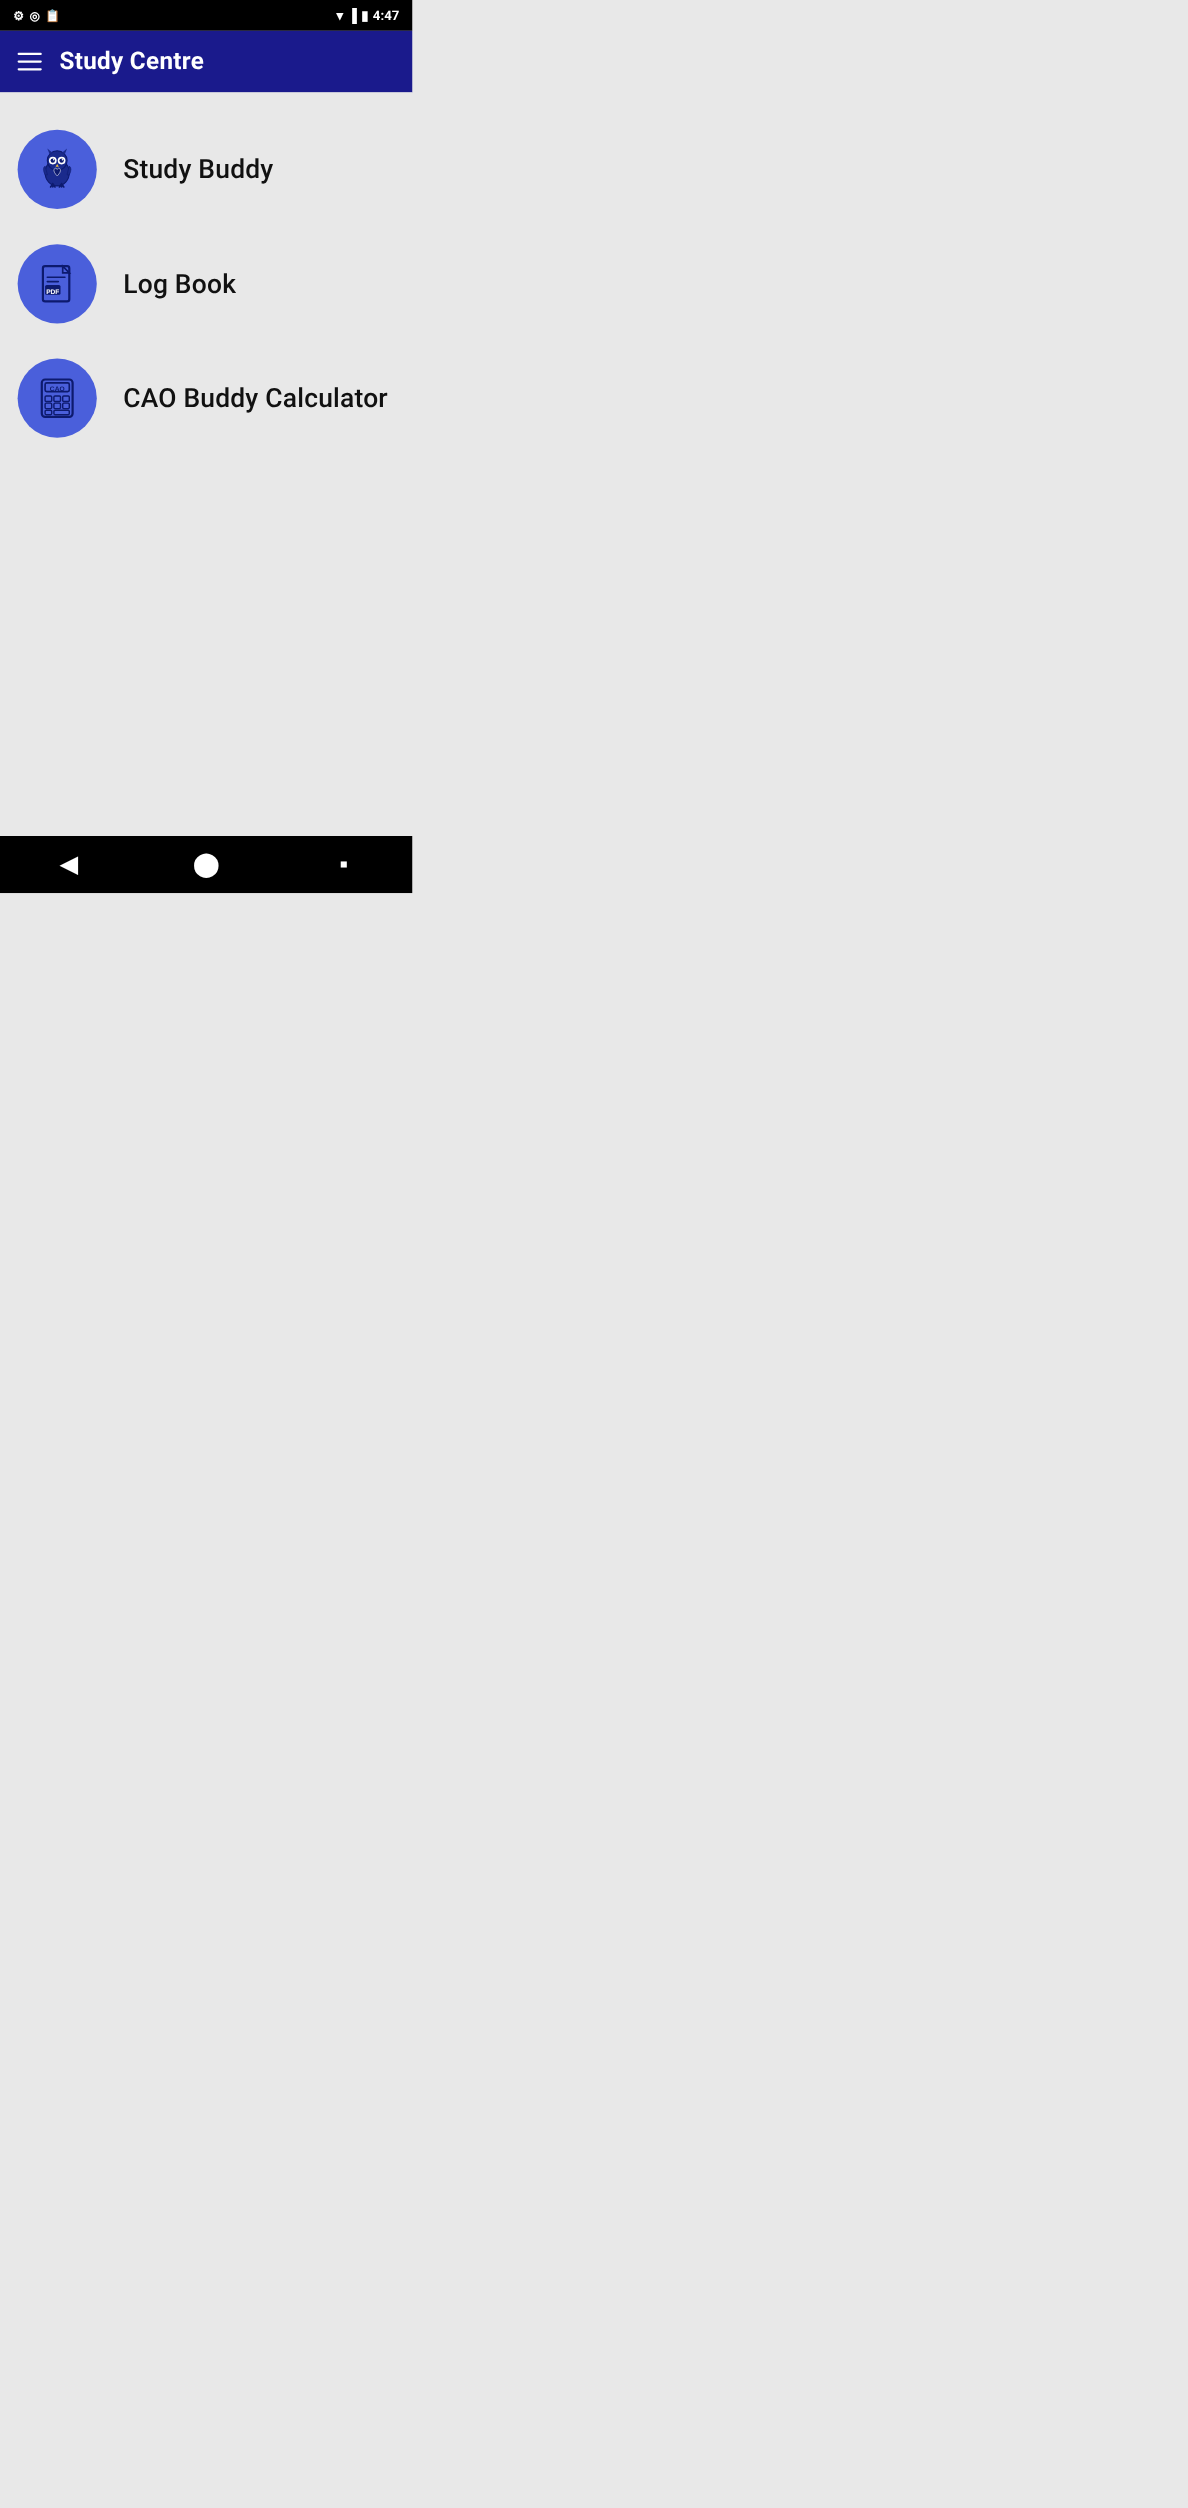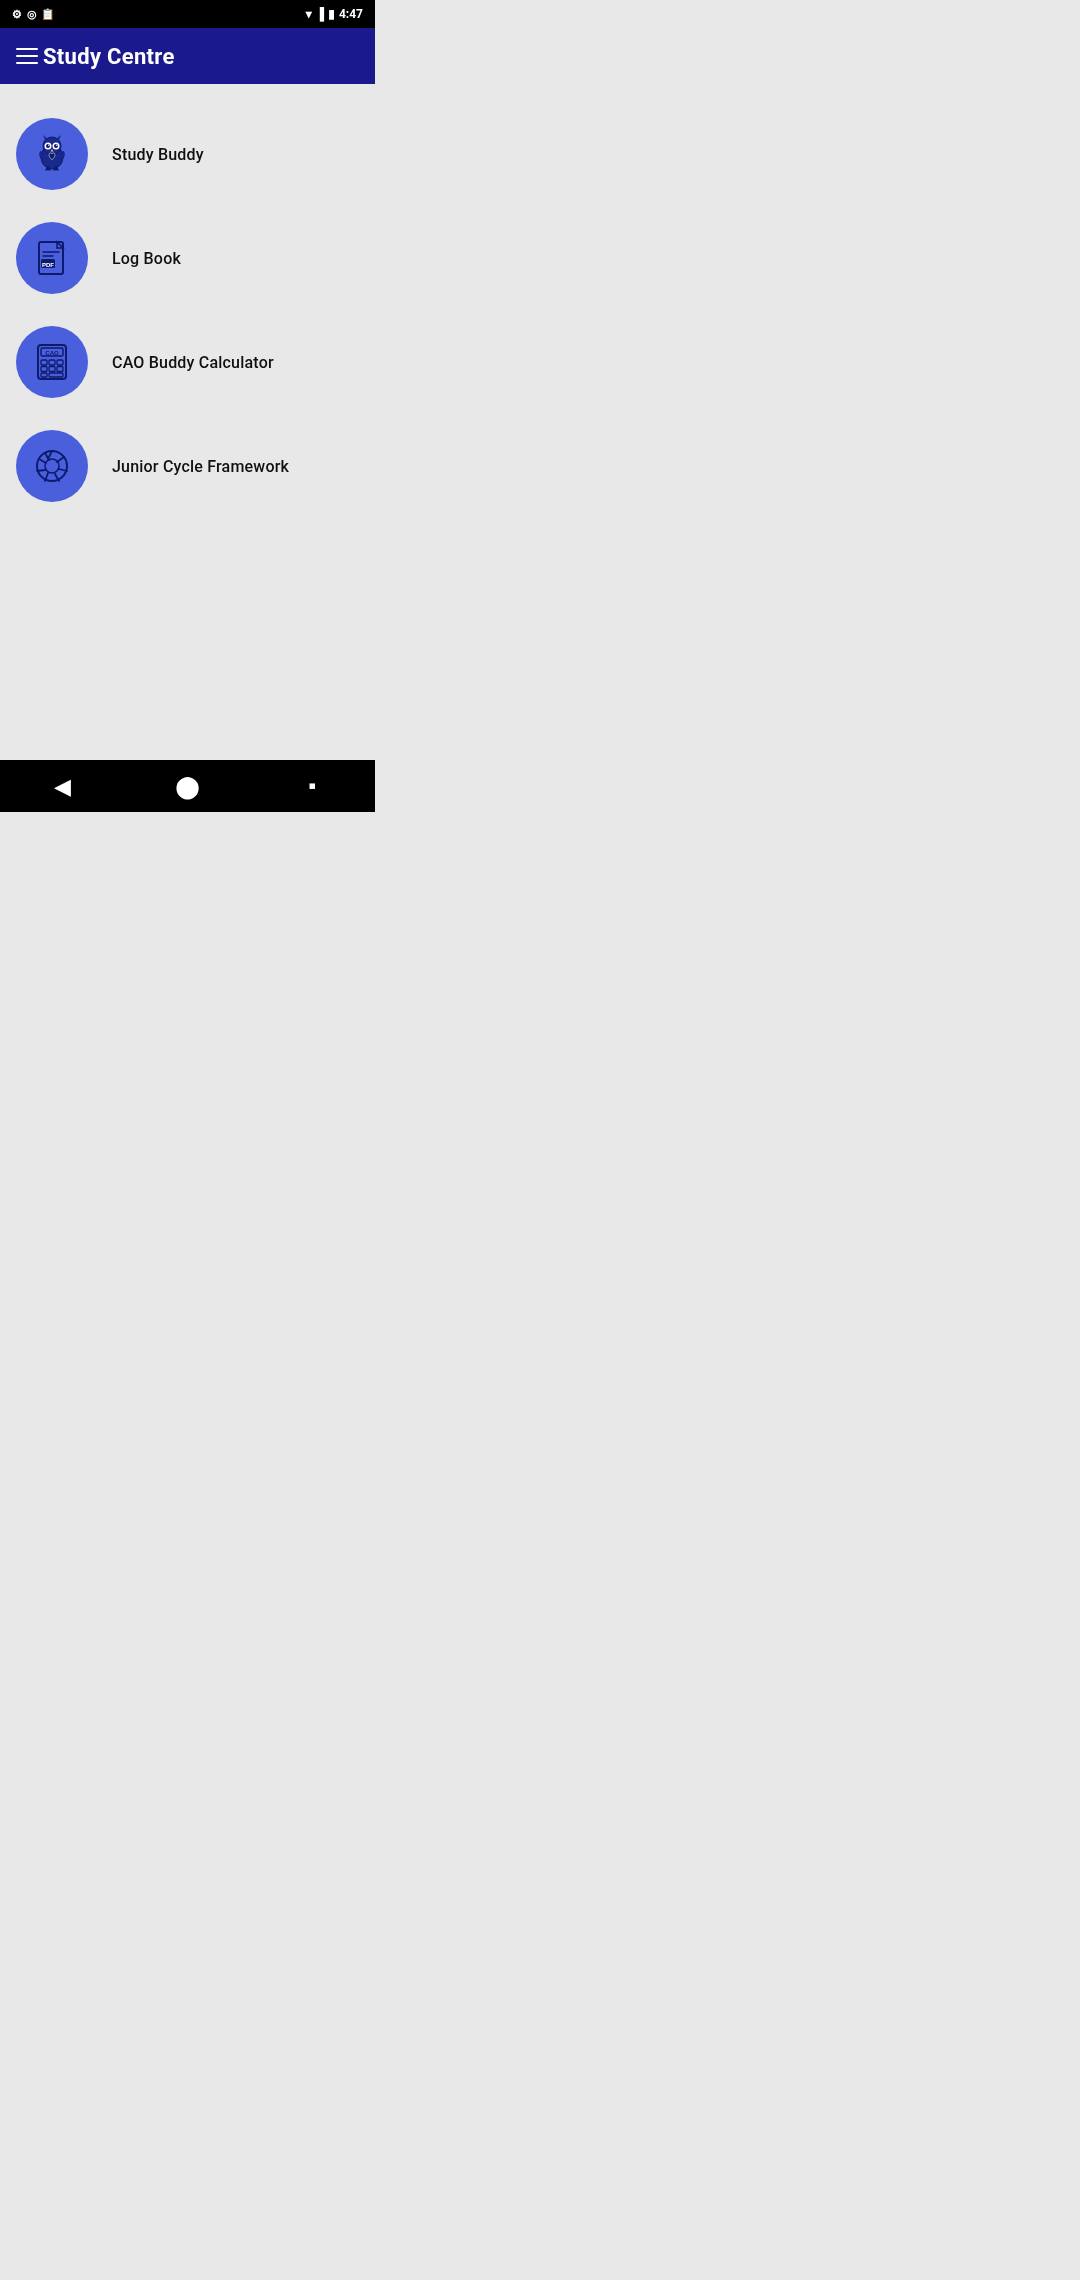--- a/index.html
+++ b/index.html
@@ -40,21 +40,21 @@
       font-size: 12px;
     }
 
     
     .app-bar {
       background: #1a1a8c;
       height: 56px;
       display: flex;
       align-items: center;
       padding: 0 16px;
-      gap: 5px;
+      gap: 16px;
       flex-shrink: 0;
     }
     .hamburger {
       cursor: pointer;
       display: flex;
       flex-direction: column;
       gap: 5px;
       justify-content: center;
     }
     .hamburger span {
@@ -104,21 +104,21 @@
       flex-shrink: 0;
       margin-right: 24px;
     }
 
     .item-icon-circle svg {
       width: 42px;
       height: 42px;
     }
 
     .item-label {
-      font-size: 16px;
+      font-size: 24px;
       color: #111;
       font-weight: 500;
       letter-spacing: 0.2px;
     }
 
     
     .bottom-nav {
       background: #000;
       height: 52px;
       display: flex;
@@ -237,39 +237,20 @@
         <rect x="18" y="25.5" width="6" height="5" rx="1" fill="none" stroke="#0d1a6e" stroke-width="1.3"></rect>
         <rect x="26" y="25.5" width="6" height="5" rx="1" fill="none" stroke="#0d1a6e" stroke-width="1.3"></rect>
 
         <rect x="10" y="32" width="6" height="4" rx="1" fill="none" stroke="#0d1a6e" stroke-width="1.3"></rect>
         <rect x="18" y="32" width="14" height="4" rx="1" fill="none" stroke="#0d1a6e" stroke-width="1.3"></rect>
       </svg>
     </div>
     <span class="item-label">CAO Buddy Calculator</span>
   </div>
 
-  <div class="list-item">
-    <div class="item-icon-circle">
-      <svg viewBox="0 0 42 42" fill="none" xmlns="http://www.w3.org/2000/svg">
-
-        <circle cx="21" cy="21" r="15" fill="none" stroke="#0d1a6e" stroke-width="2"></circle>
-        <circle cx="21" cy="21" r="7" fill="none" stroke="#0d1a6e" stroke-width="1.5"></circle>
-
-        <line x1="21" y1="6" x2="17" y2="14" stroke="#0d1a6e" stroke-width="1.8" stroke-linecap="round"></line>
-        <line x1="33" y1="12" x2="26" y2="17" stroke="#0d1a6e" stroke-width="1.8" stroke-linecap="round"></line>
-        <line x1="36" y1="26" x2="28" y2="24" stroke="#0d1a6e" stroke-width="1.8" stroke-linecap="round"></line>
-        <line x1="28" y1="36" x2="24" y2="29" stroke="#0d1a6e" stroke-width="1.8" stroke-linecap="round"></line>
-        <line x1="14" y1="36" x2="17" y2="28" stroke="#0d1a6e" stroke-width="1.8" stroke-linecap="round"></line>
-        <line x1="6" y1="26" x2="14" y2="25" stroke="#0d1a6e" stroke-width="1.8" stroke-linecap="round"></line>
-        <line x1="8" y1="14" x2="15" y2="18" stroke="#0d1a6e" stroke-width="1.8" stroke-linecap="round"></line>
-        <line x1="14" y1="8" x2="18" y2="15" stroke="#0d1a6e" stroke-width="1.8" stroke-linecap="round"></line>
-      </svg>
-    </div>
-    <span class="item-label">Junior Cycle Framework</span>
-  </div>
 
 </div>
 
 <div class="bottom-nav">
   <div class="nav-btn">◀</div>
   <div class="nav-btn">⬤</div>
   <div class="nav-btn">▪</div>
 </div>
 
 </body></html>

